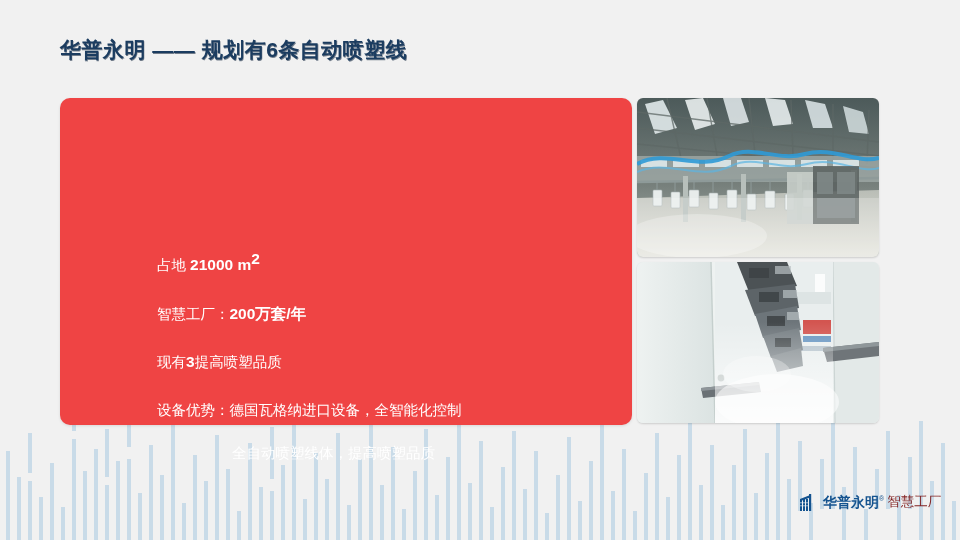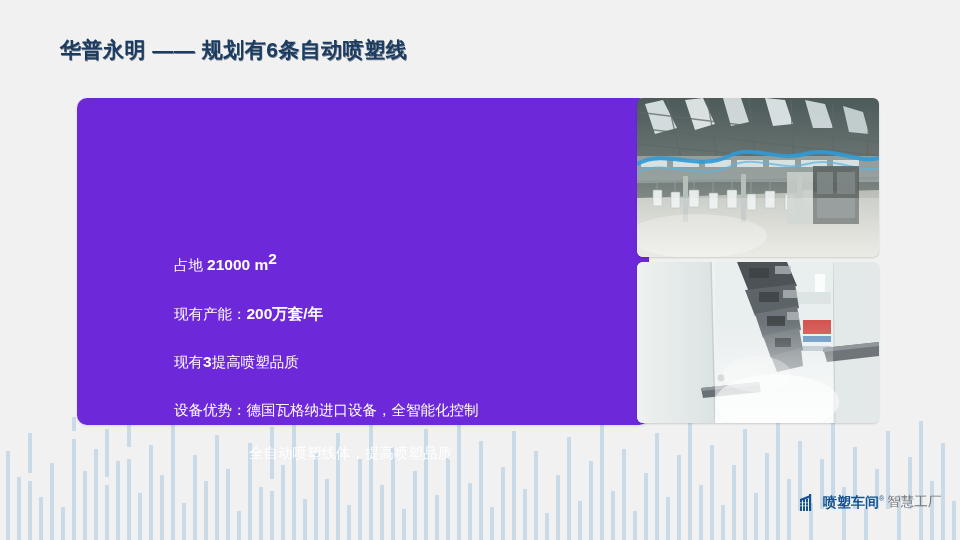--- a/index.html
+++ b/index.html
@@ -44,24 +44,23 @@
     text-shadow: 0.6px 0.6px 0 rgba(10,30,55,0.55);
   }
 
   
   #info-panel {
     position: absolute;
     left: 60px;
     top: 98px;
     width: 572px;
     height: 327px;
-    background: #6d28d9;
+    background: #ef4444;
     border-radius: 10px;
     box-shadow: 0 1px 3px rgba(0,0,0,0.10);
-    margin-left: 17px;
   }
   .info-line {
     position: absolute;
     left: 97px;
     color: #ffffff;
     font-size: 14.5px;
     white-space: nowrap;
     line-height: 1;
   }
   .info-line .em {
@@ -120,21 +119,21 @@
     position: relative;
   }
   #logo-reg {
     font-size: 7px;
     vertical-align: super;
     font-weight: normal;
     color: #14538f;
   }
   #logo-sub {
     font-size: 13.5px;
-    color: #737373;
+    color: #7f1d1d;
     letter-spacing: 0px;
     line-height: 1;
     margin-left: -1px;
   }
 </style>
 </head>
 <body>
 
 <div id="bar-deco">
     <div class="bar" style="left: 6px; top: 36px; height: 104px; width: 4px; background: rgb(201, 219, 232);"></div>
@@ -232,21 +231,21 @@
   </div>
 
 <div id="title">华普永明 —— 规划有6条自动喷塑线</div>
 
 <div id="info-panel">
   <div class="info-line" id="line-1">
     <span>占地 </span><span class="em">21000 </span><span class="em">m</span><sup class="em">2</sup>
   </div>
 
   <div class="info-line" id="line-2">
-    <span>现有产能：</span><span class="em">200万套/年</span>
+    <span>智慧工厂：</span><span class="em">200万套/年</span>
   </div>
 
   <div class="info-line" id="line-3">
     <span>现有</span><span class="em">3</span><span>提高喷塑品质</span>
   </div>
 
   <div class="info-line" id="line-5">
     <span>全自动喷塑线体，提高喷塑品质</span>
   </div>
 
@@ -438,15 +437,15 @@
     </g>
     <g fill="#ffffff" opacity="0.85">
       <rect x="0.5" y="8" width="1" height="1.4"></rect>
       <rect x="3.5" y="8" width="1" height="1.4"></rect>
       <rect x="6.5" y="8" width="1" height="1.4"></rect>
       <rect x="0.5" y="11" width="1" height="1.4"></rect>
       <rect x="3.5" y="11" width="1" height="1.4"></rect>
       <rect x="6.5" y="11" width="1" height="1.4"></rect>
     </g>
   </svg>
-  <span id="logo-name"><span>喷塑车间</span><span id="logo-reg">®</span></span>
+  <span id="logo-name"><span>华普永明</span><span id="logo-reg">®</span></span>
   <span id="logo-sub">智慧工厂</span>
 </div>
 
 </body></html>

